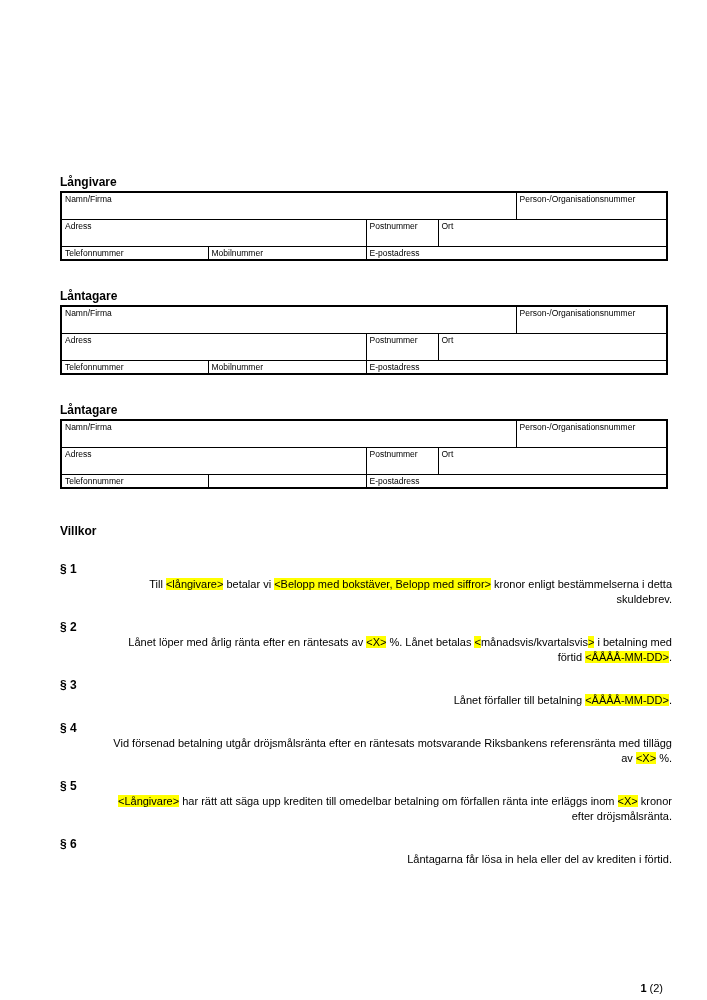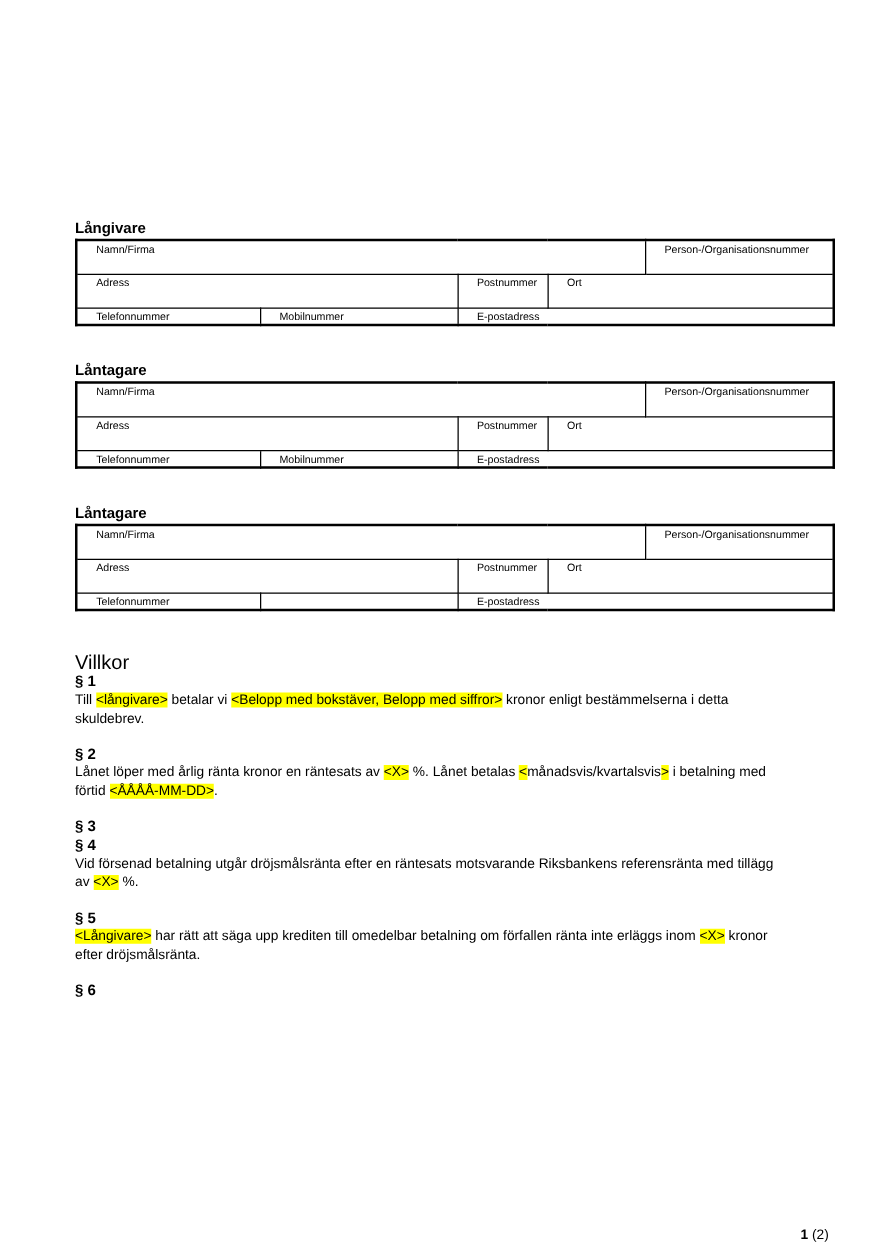--- a/index.html
+++ b/index.html
@@ -45,51 +45,52 @@
   }
   table.party-table {
     border-collapse: collapse;
     width: 606px;
     table-layout: fixed;
     border: 2px solid #000000;
   }
   table.party-table td {
     border: 1px solid #000000;
     vertical-align: top;
-    padding: 1px 0 0 15px;
+    padding: 1px 0 0 3px;
     font-size: 8.5px;
     line-height: 10px;
     overflow: hidden;
     white-space: nowrap;
   }
   tr.row-1 { height: 27px; }
   tr.row-2 { height: 27px; }
   tr.row-3 { height: 14px; }
   .terms {
     position: absolute;
     left: 60px;
     top: 524px;
     width: 612px;
   }
   .terms-heading {
-    font-size: 16px;
-    font-weight: normal;
-    line-height: 14px;
-    margin-bottom: 0;
+    font-size: 12px;
+    font-weight: bold;
+    line-height: 14px;
+    margin-bottom: 24px;
   }
   .sec-marker {
     font-size: 12px;
     font-weight: bold;
     line-height: 14px;
     margin-bottom: 1px;
   }
   .sec-text {
     font-size: 11px;
     line-height: 15px;
     margin: 0 0 13px 0;
+    text-align: right;
   }
   .hl {
     background: var(--hl, #ffff00);
   }
   .footer-page {
     position: absolute;
     top: 950px;
     right: 44px;
     font-size: 11px;
     line-height: 13px;
@@ -194,39 +195,41 @@
   <div class="terms">
     <div class="terms-heading">Villkor</div>
 
     <div class="sec">
       <div class="sec-marker">§ 1</div>
       <p class="sec-text"><span>Till </span><span class="hl">&lt;långivare&gt;</span><span> betalar vi </span><span class="hl">&lt;Belopp med bokstäver, Belopp med siffror&gt;</span><span> kronor enligt bestämmelserna i detta</span><br><span>skuldebrev.</span></p>
     </div>
 
     <div class="sec">
       <div class="sec-marker">§ 2</div>
-      <p class="sec-text"><span>Lånet löper med årlig ränta kronor en räntesats av </span><span class="hl">&lt;X&gt;</span><span> %. Lånet betalas </span><span class="hl">&lt;</span><span>månadsvis/kvartalsvis</span><span class="hl">&gt;</span><span> i betalning med</span><br><span>förtid </span><span class="hl">&lt;ÅÅÅÅ-MM-DD&gt;</span><span>.</span></p>
+      <p class="sec-text"><span>Lånet löper med årlig ränta efter en räntesats av </span><span class="hl">&lt;X&gt;</span><span> %. Lånet betalas </span><span class="hl">&lt;</span><span>månadsvis/kvartalsvis</span><span class="hl">&gt;</span><span> i betalning med</span><br><span>förtid </span><span class="hl">&lt;ÅÅÅÅ-MM-DD&gt;</span><span>.</span></p>
     </div>
 
     <div class="sec">
       <div class="sec-marker">§ 3</div>
+      <p class="sec-text"><span>Lånet förfaller till betalning </span><span class="hl">&lt;ÅÅÅÅ-MM-DD&gt;</span><span>.</span></p>
     </div>
 
     <div class="sec">
       <div class="sec-marker">§ 4</div>
       <p class="sec-text"><span>Vid försenad betalning utgår dröjsmålsränta efter en räntesats motsvarande Riksbankens referensränta med tillägg</span><br><span>av </span><span class="hl">&lt;X&gt;</span><span> %.</span></p>
     </div>
 
     <div class="sec">
       <div class="sec-marker">§ 5</div>
       <p class="sec-text"><span class="hl">&lt;Långivare&gt;</span><span> har rätt att säga upp krediten till omedelbar betalning om förfallen ränta inte erläggs inom </span><span class="hl">&lt;X&gt;</span><span> kronor</span><br><span>efter dröjsmålsränta.</span></p>
     </div>
 
     <div class="sec">
       <div class="sec-marker">§ 6</div>
+      <p class="sec-text"><span>Låntagarna får lösa in hela eller del av krediten i förtid.</span></p>
     </div>
   </div>
 
   <div class="footer-page">
     <span class="pg-cur">1</span><span class="pg-tot"> (2)</span>
   </div>
 
 </div>
 
 </body></html>

